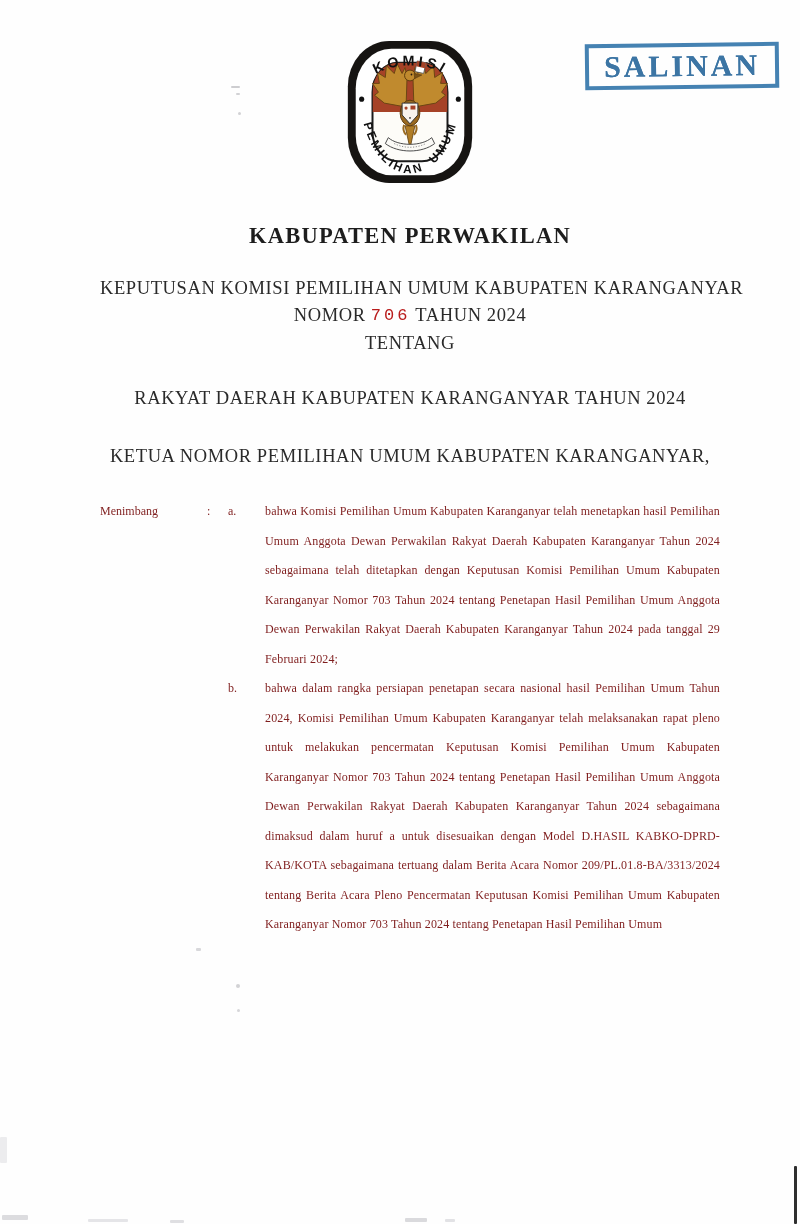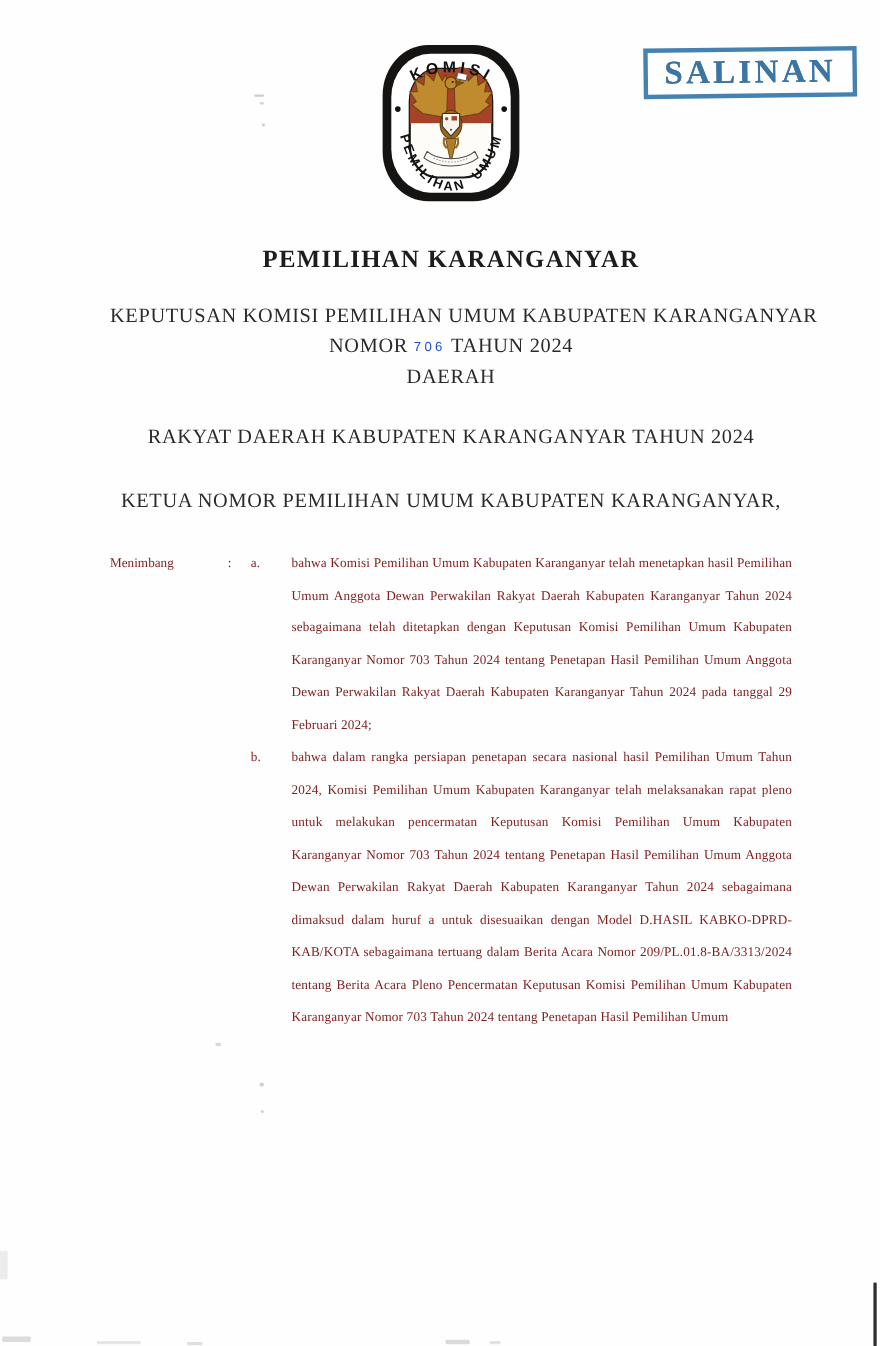--- a/index.html
+++ b/index.html
@@ -13,22 +13,22 @@
          font-family:"Liberation Serif",serif;font-weight:700;font-size:30px;
          letter-spacing:3px;transform:rotate(-0.7deg);opacity:.93;
          text-shadow:0 0 .6px #2e6b9e;}
   
   .cline{position:absolute;left:100px;width:620px;text-align:center;white-space:nowrap;}
   .org1{top:189px;font-size:29px;font-weight:700;letter-spacing:1.5px;color:#1d1d1d;}
   .org2{top:223px;font-size:22.5px;font-weight:700;letter-spacing:1.2px;color:#1d1d1d;}
   .h17{font-size:18.5px;letter-spacing:.6px;color:#2a2a2a;}
   .t1{top:278px;text-align:right;} .t2{top:305px;} .t3{top:333px;} .t4{top:360px;} .t5{top:388px;}
   .ketua{top:446px;}
-  .num{font-family:Liberation Sans, sans-serif;font-size:12px;letter-spacing:3px;
-       color:#1d4ed8;position:relative;top:-1px;}
+  .num{font-family:Liberation Mono, monospace;font-size:17px;letter-spacing:3px;
+       color:#b91c1c;position:relative;top:-1px;}
   
   .menimbang{position:absolute;left:100px;top:497px;width:620px;
              display:grid;grid-template-columns:107px 21px 37px 1fr;
              font-size:12px;line-height:29.5px;color:#7f1d1d;}
   .para{text-align:justify;letter-spacing:.15px;}
   .cell{white-space:nowrap;}
   
   .art{position:absolute;border-radius:1px;}
   .a-edge{left:794px;top:1166px;width:3px;height:58px;background:#2f2f2f;}
   .a-blob{left:0;top:1137px;width:7px;height:26px;background:#ececee;}
@@ -89,25 +89,25 @@
     </text>
     <text font-family="Liberation Sans, sans-serif" font-weight="700" font-size="12" letter-spacing="2.6" word-spacing="5" fill="#111">
       <textPath href="#lgbot" startOffset="50%" text-anchor="middle">PEMILIHAN UMUM</textPath>
     </text>
   </svg>
 
   <div class="stamp">
     <span>SALINAN</span>
   </div>
 
-  <div class="cline org2">PEMILIHAN KARANGANYAR</div>
+  <div class="cline org2">KABUPATEN PERWAKILAN</div>
 
   <div class="cline h17 t1">KEPUTUSAN KOMISI PEMILIHAN UMUM KABUPATEN KARANGANYAR</div>
   <div class="cline h17 t2"><span>NOMOR</span> <span class="num">706</span> <span>TAHUN 2024</span></div>
-  <div class="cline h17 t3">DAERAH</div>
+  <div class="cline h17 t3">TENTANG</div>
   <div class="cline h17 t5">RAKYAT DAERAH KABUPATEN KARANGANYAR TAHUN 2024</div>
   <div class="cline h17 ketua">KETUA NOMOR PEMILIHAN UMUM KABUPATEN KARANGANYAR,</div>
 
   <div class="menimbang">
     <div class="cell">Menimbang</div>
     <div class="cell">:</div>
     <div class="cell">a.</div>
     <div class="para">bahwa Komisi Pemilihan Umum Kabupaten Karanganyar telah menetapkan hasil Pemilihan Umum Anggota Dewan Perwakilan Rakyat Daerah Kabupaten Karanganyar Tahun 2024 sebagaimana telah ditetapkan dengan Keputusan Komisi Pemilihan Umum Kabupaten Karanganyar Nomor 703 Tahun 2024 tentang Penetapan Hasil Pemilihan Umum Anggota Dewan Perwakilan Rakyat Daerah Kabupaten Karanganyar Tahun 2024 pada tanggal 29 Februari 2024;</div>
     <div class="cell"></div>
     <div class="cell"></div>

